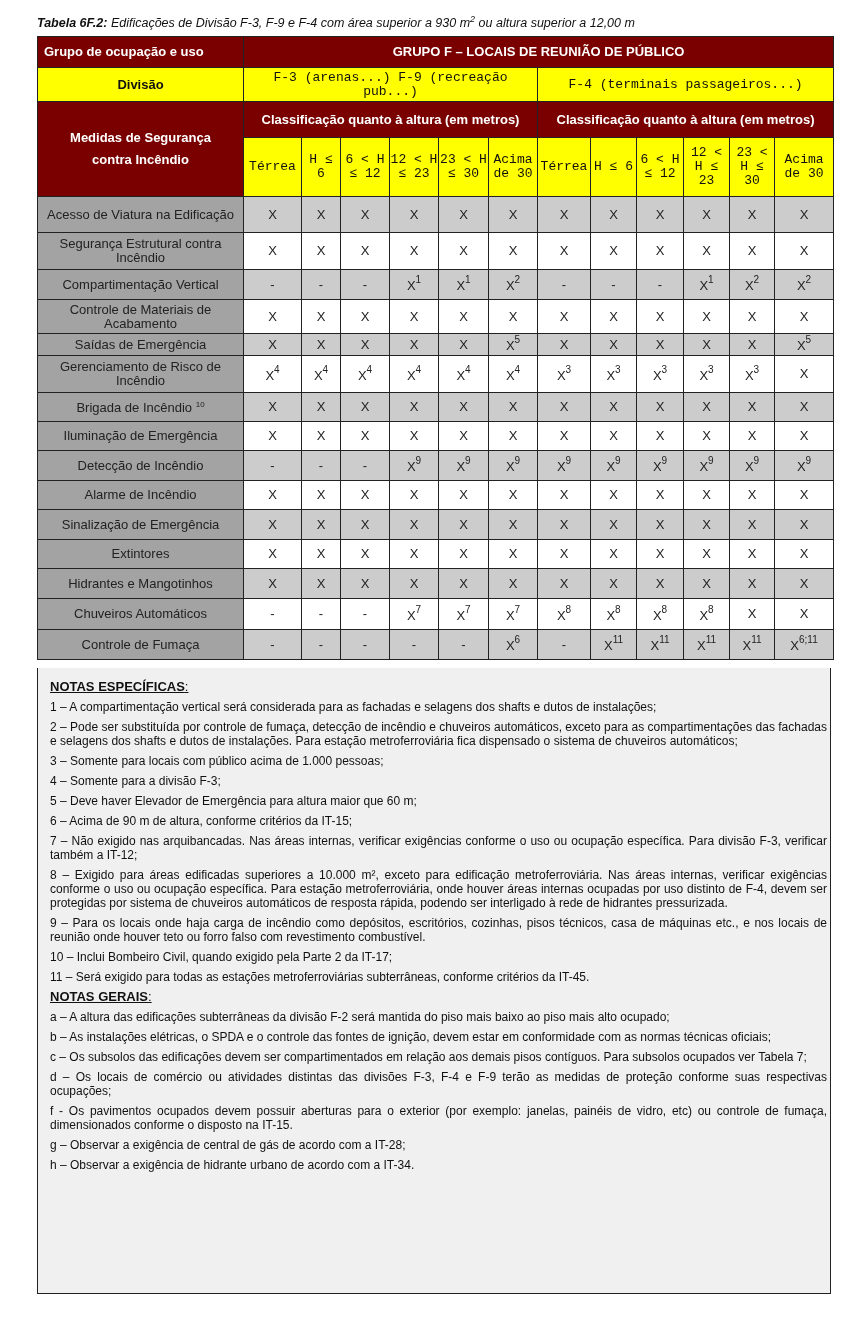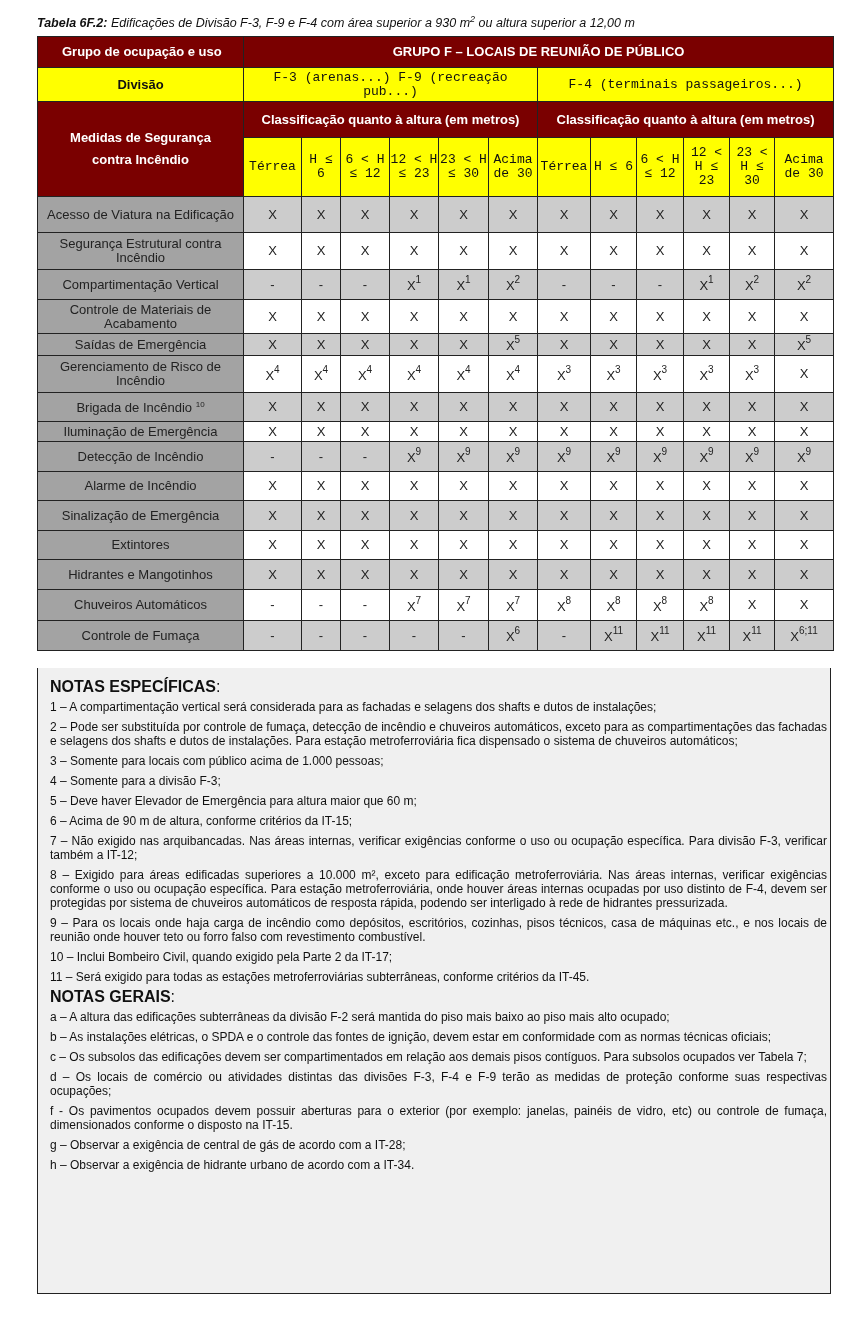--- a/index.html
+++ b/index.html
@@ -14,21 +14,21 @@
   .yel { background:#ffff00; color:#111;font-family:Liberation Mono, monospace; }
   .yelb { background:#ffff00; color:#111; font-weight:bold; }
   .gray { background:#cccccc; }
   .white { background:#ffffff; }
   td.measure { background:#a3a3a3; font-size:13px; line-height:13px; color:#222; }
   td.val { font-size:14px; color:#222; }
   td.val sup { font-size:10px; position:relative; top:-2px; }
   td.sub { font-size:13px; line-height:15px; }
   .notes { position:absolute; left:37px; top:668px; width:794px; height:626px; background:#f0f0f0;
            border:1px solid #222; border-top:none; box-sizing:border-box; padding:12px 3px 0 12px; font-size:12px; line-height:14px; color:#111; }
-  .notes h4 { margin:0 0 6px 0; font-size:16px; font-weight:bold; }
+  .notes h4 { margin:0 0 6px 0; font-size:13px; font-weight:bold;text-decoration:underline; }
   .notes h4 span { font-weight:normal; }
   .notes p { margin:0 0 6px 0; text-align:justify; }
 </style>
 </head>
 <body>
 
 <div class="caption"><b>Tabela 6F.2:</b><span> Edificações de Divisão F-3, F-9 e F-4 com área superior a 930 m</span><sup>2</sup><span>  ou altura superior a 12,00 m</span></div>
 
 <table class="main">
   <colgroup>
@@ -41,21 +41,21 @@
       <col style="width:49px">
     <col style="width:53px">
       <col style="width:46px">
       <col style="width:47px">
       <col style="width:46px">
       <col style="width:45px">
       <col style="width:59px">
   </colgroup>
   <tbody id="thead-rows">
     <tr style="height:31px">
-      <td class="dark" style="text-align:left;padding-left:24px">Grupo de ocupação e uso</td>
+      <td class="dark" style="text-align:left;padding-left:6px">Grupo de ocupação e uso</td>
       <td class="dark" colspan="12">GRUPO F – LOCAIS DE REUNIÃO DE PÚBLICO</td>
     </tr>
     <tr style="height:34px">
       <td class="yelb">Divisão</td>
       <td class="yel" colspan="6">F-3 (arenas...) F-9 (recreação pub...)</td>
       <td class="yel" colspan="6">F-4 (terminais passageiros...)</td>
     </tr>
     <tr style="height:36px">
       <td class="dark" rowspan="2" style="line-height:22px"><span>Medidas de Segurança</span><br><span>contra Incêndio</span></td>
       <td class="dark" colspan="6">Classificação quanto à altura (em metros)</td>
@@ -175,21 +175,21 @@
         <td class="val gray"><span>X</span></td>
         <td class="val gray"><span>X</span></td>
         <td class="val gray"><span>X</span></td>
         <td class="val gray"><span>X</span></td>
         <td class="val gray"><span>X</span></td>
         <td class="val gray"><span>X</span></td>
         <td class="val gray"><span>X</span></td>
         <td class="val gray"><span>X</span></td>
         <td class="val gray"><span>X</span></td>
       </tr>
-      <tr style="height: 20px; border-radius: 9px;">
+      <tr style="height: 29px; border-radius: 9px;">
         <td class="measure"><span>Iluminação de Emergência</span></td>
         <td class="val white"><span>X</span></td>
         <td class="val white"><span>X</span></td>
         <td class="val white"><span>X</span></td>
         <td class="val white"><span>X</span></td>
         <td class="val white"><span>X</span></td>
         <td class="val white"><span>X</span></td>
         <td class="val white"><span>X</span></td>
         <td class="val white"><span>X</span></td>
         <td class="val white"><span>X</span></td>

